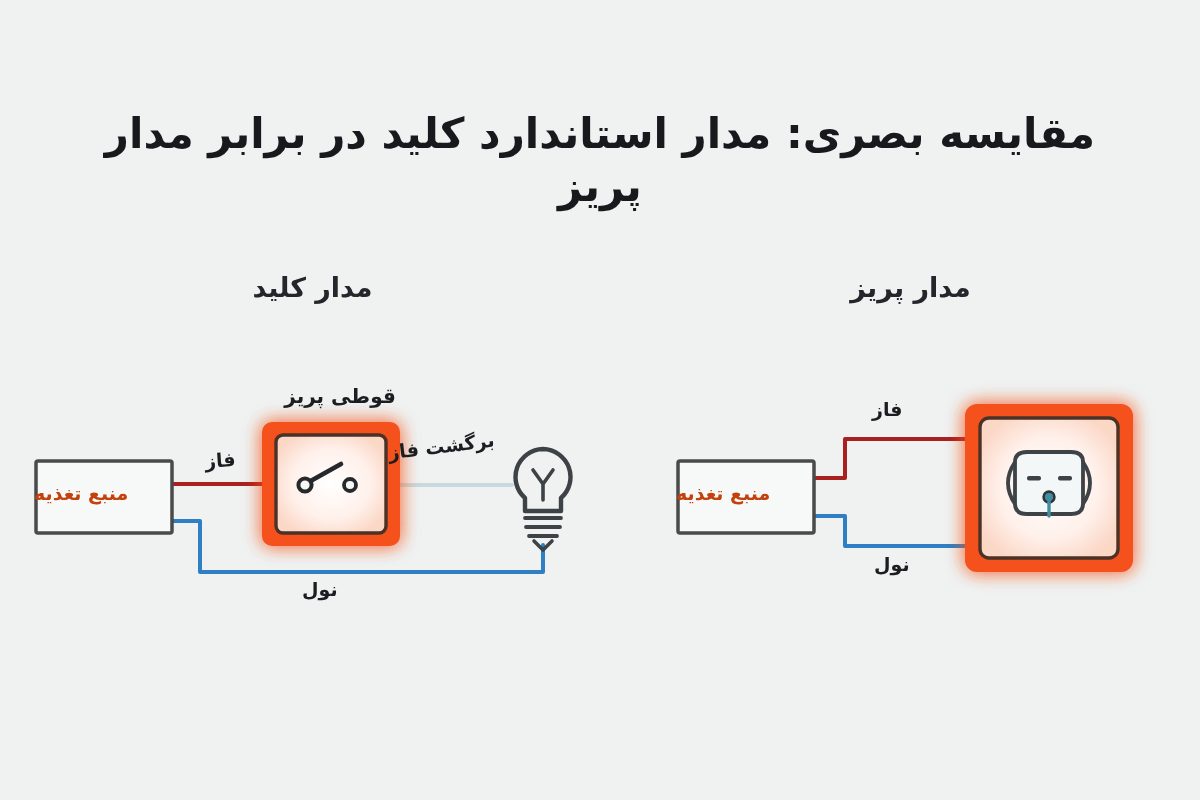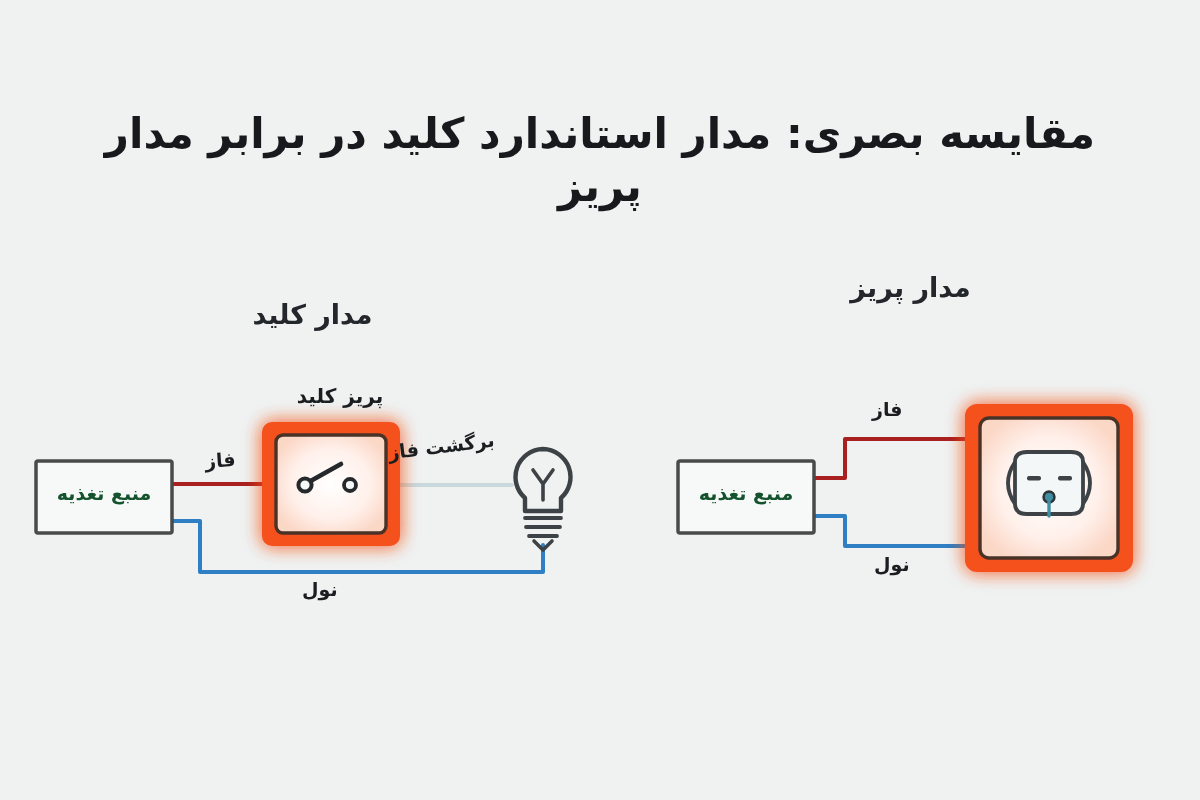--- a/index.html
+++ b/index.html
@@ -41,21 +41,21 @@
 
   
   .panel-heading {
     position: absolute;
     font-size: 27px;
     font-weight: bold;
     color: #23272b;
     direction: rtl;
     white-space: nowrap;
   }
-  #heading-switch { left: 205px; top: 272px; width: 215px; text-align: center; margin-top: 27px; }
+  #heading-switch { left: 205px; top: 272px; width: 215px; text-align: center; }
   #heading-socket { left: 803px; top: 272px; width: 215px; text-align: center; }
 
   
   svg.diagram {
     position: absolute;
     left: 0;
     top: 0;
     width: 1200px;
     height: 800px;
     overflow: visible;
@@ -79,23 +79,23 @@
   #label-return      { left: 388px; top: 435px; transform: rotate(-7deg); }
   #label-neutral-left{ left: 302px; top: 578px; }
   #label-phase-right { left: 872px; top: 398px; }
   #label-neutral-right{ left: 874px; top: 553px; }
 
   
   .supply-label {
     position: absolute;
     font-size: 19px;
     font-weight: bold;
-    color: #14532d;
-    direction: rtl;
-    text-align: center;
+    color: #c2410c;
+    direction: rtl;
+    text-align: left;
     white-space: nowrap;
   }
   #supply-label-left  { left: 34px;  top: 482px; width: 140px; }
   #supply-label-right { left: 676px; top: 482px; width: 140px; }
 </style>
 </head>
 <body>
 
 <div id="stage">
 
@@ -188,21 +188,21 @@
         <rect x="1058" y="476" width="14" height="4.6" rx="2" fill="#3d4246"></rect>
         <circle cx="1049" cy="497" r="5.4" fill="#3f8fa3" stroke="#2f3438" stroke-width="2.6"></circle>
         <line x1="1049" y1="500" x2="1049" y2="516" stroke="#3f8fa3" stroke-width="3.4" stroke-linecap="round"></line>
       </g>
     </g>
   </svg>
 
   <div class="supply-label" id="supply-label-left">منبع تغذیه</div>
   <div class="supply-label" id="supply-label-right">منبع تغذیه</div>
 
-  <div class="wire-label" id="label-box-switch">پریز کلید</div>
+  <div class="wire-label" id="label-box-switch">قوطی پریز</div>
 
   <div class="wire-label" id="label-phase-left">فاز</div>
 
   <div class="wire-label" id="label-return">برگشت فاز</div>
 
   <div class="wire-label" id="label-neutral-left">نول</div>
 
   <div class="wire-label" id="label-phase-right">فاز</div>
 
   <div class="wire-label" id="label-neutral-right">نول</div>

